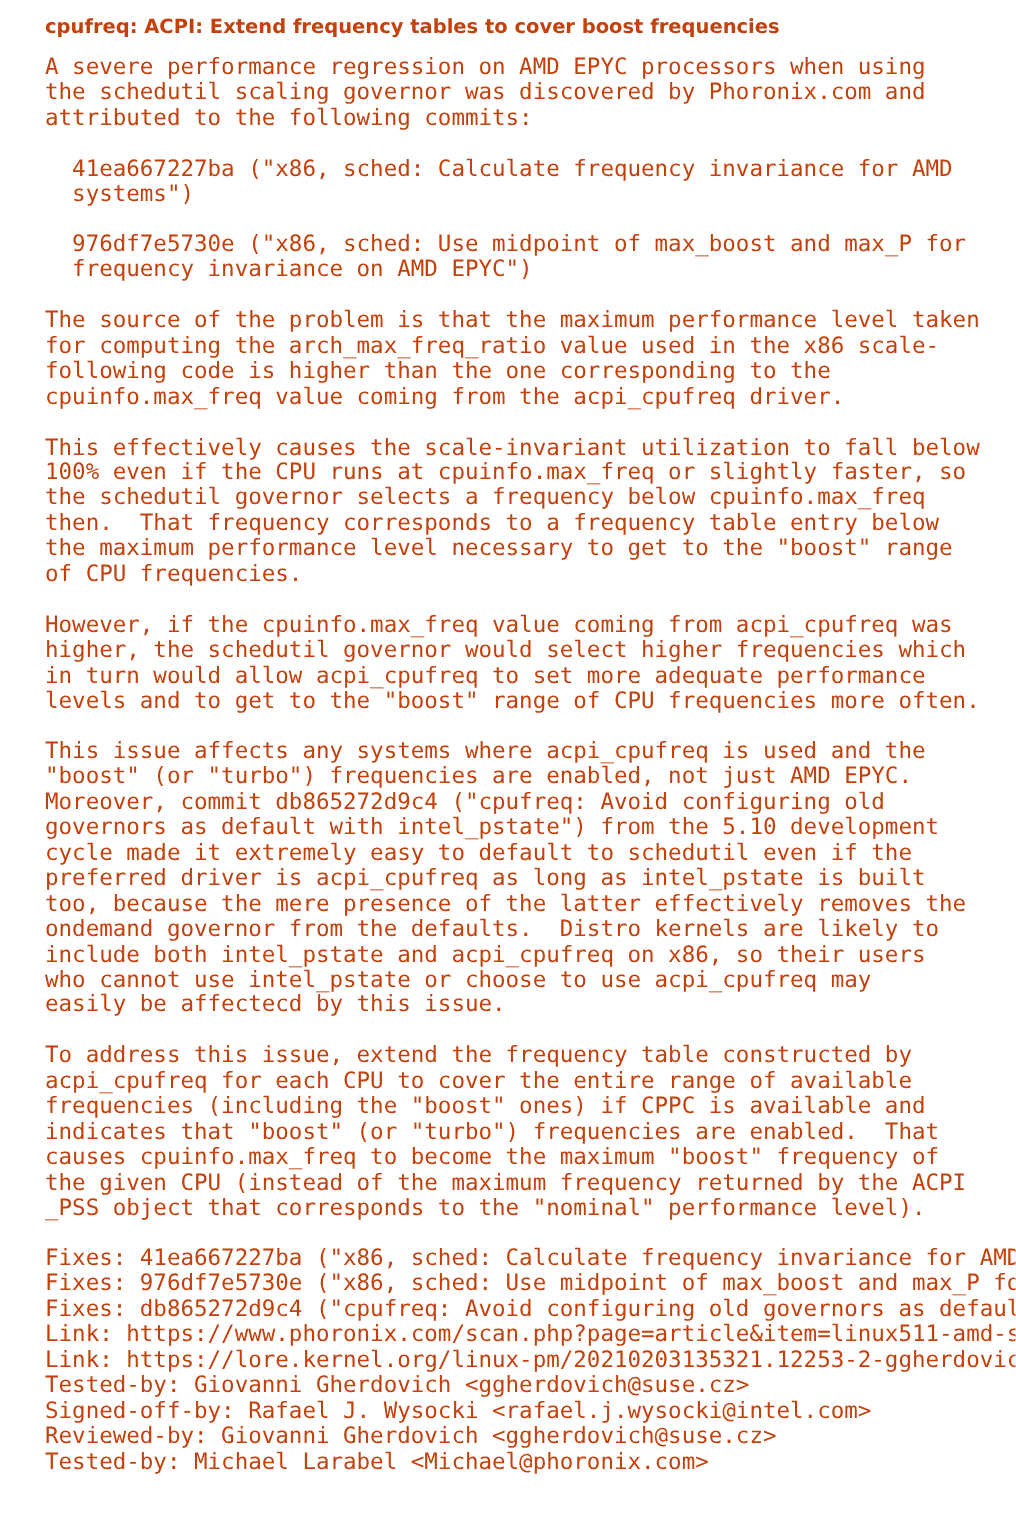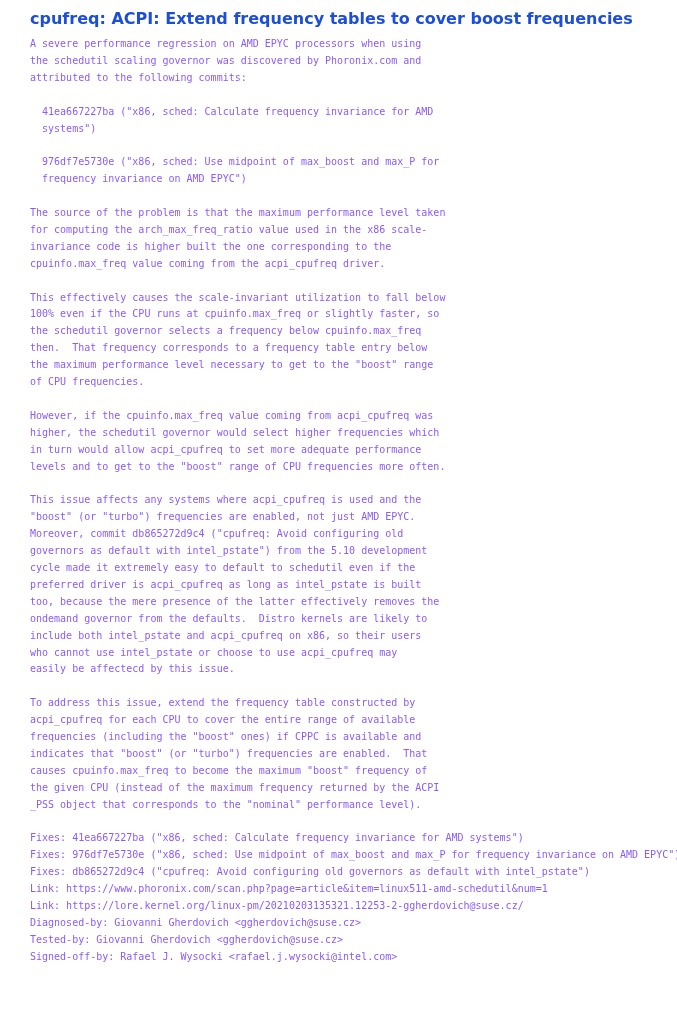--- a/index.html
+++ b/index.html
@@ -12,31 +12,31 @@
     height: 1024px;
     overflow: hidden;
   }
   .page {
     padding: 8px 0 0 30px;
     width: 647px;
   }
   .commit-title {
     font-family: "DejaVu Sans", "Liberation Sans", sans-serif;
     font-weight: bold;
-    font-size: 16px;
+    font-size: 13px;
     line-height: 21px;
-    color: #1d4ed8;
+    color: #c2410c;
     margin: 0 0 7px 0;
     white-space: nowrap;
   }
   .msg {
     font-family: "DejaVu Sans Mono", "Liberation Mono", monospace;
-    font-size: 10px;
+    font-size: 15px;
     line-height: 16.9px;
-    color: #8b5cf6;
+    color: #c2410c;
   }
   .para {
     white-space: pre;
     margin: 0 0 16.9px 0;
   }
   .tag-line {
     white-space: pre;
   }
 </style>
 </head>
@@ -49,21 +49,21 @@
   <div class="msg">
     <div class="para">A severe performance regression on AMD EPYC processors when using
 the schedutil scaling governor was discovered by Phoronix.com and
 attributed to the following commits:</div>
     <div class="para">  41ea667227ba ("x86, sched: Calculate frequency invariance for AMD
   systems")</div>
     <div class="para">  976df7e5730e ("x86, sched: Use midpoint of max_boost and max_P for
   frequency invariance on AMD EPYC")</div>
     <div class="para">The source of the problem is that the maximum performance level taken
 for computing the arch_max_freq_ratio value used in the x86 scale-
-invariance code is higher built the one corresponding to the
+following code is higher than the one corresponding to the
 cpuinfo.max_freq value coming from the acpi_cpufreq driver.</div>
     <div class="para">This effectively causes the scale-invariant utilization to fall below
 100% even if the CPU runs at cpuinfo.max_freq or slightly faster, so
 the schedutil governor selects a frequency below cpuinfo.max_freq
 then.  That frequency corresponds to a frequency table entry below
 the maximum performance level necessary to get to the "boost" range
 of CPU frequencies.</div>
     <div class="para">However, if the cpuinfo.max_freq value coming from acpi_cpufreq was
 higher, the schedutil governor would select higher frequencies which
 in turn would allow acpi_cpufreq to set more adequate performance
@@ -86,19 +86,20 @@
 causes cpuinfo.max_freq to become the maximum "boost" frequency of
 the given CPU (instead of the maximum frequency returned by the ACPI
 _PSS object that corresponds to the "nominal" performance level).</div>
 
     <div>
       <div class="tag-line">Fixes: 41ea667227ba ("x86, sched: Calculate frequency invariance for AMD systems")</div>
       <div class="tag-line">Fixes: 976df7e5730e ("x86, sched: Use midpoint of max_boost and max_P for frequency invariance on AMD EPYC")</div>
       <div class="tag-line">Fixes: db865272d9c4 ("cpufreq: Avoid configuring old governors as default with intel_pstate")</div>
       <div class="tag-line">Link: https://www.phoronix.com/scan.php?page=article&amp;item=linux511-amd-schedutil&amp;num=1</div>
       <div class="tag-line">Link: https://lore.kernel.org/linux-pm/20210203135321.12253-2-ggherdovich@suse.cz/</div>
-      <div class="tag-line">Diagnosed-by: Giovanni Gherdovich &lt;ggherdovich@suse.cz&gt;</div>
       <div class="tag-line">Tested-by: Giovanni Gherdovich &lt;ggherdovich@suse.cz&gt;</div>
       <div class="tag-line">Signed-off-by: Rafael J. Wysocki &lt;rafael.j.wysocki@intel.com&gt;</div>
+      <div class="tag-line">Reviewed-by: Giovanni Gherdovich &lt;ggherdovich@suse.cz&gt;</div>
+      <div class="tag-line">Tested-by: Michael Larabel &lt;Michael@phoronix.com&gt;</div>
     </div>
   </div>
 
 </div>
 
 </body></html>

